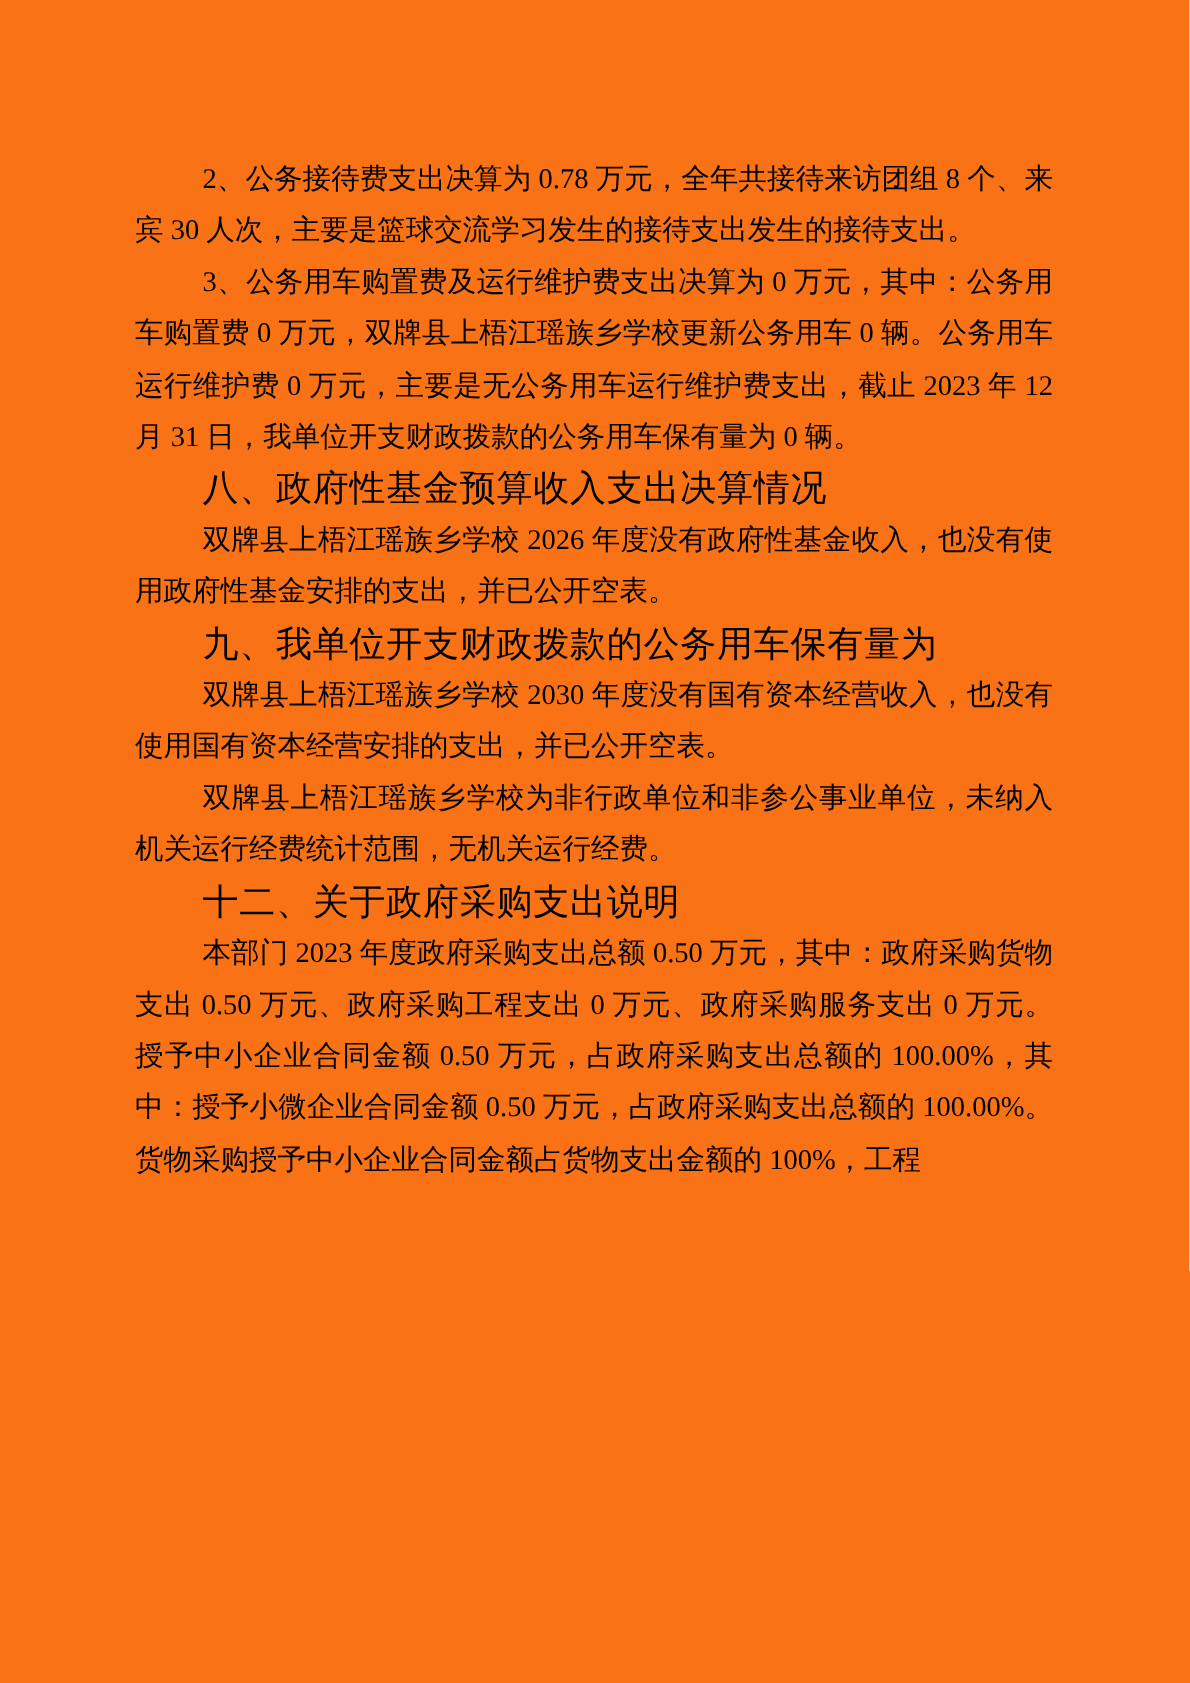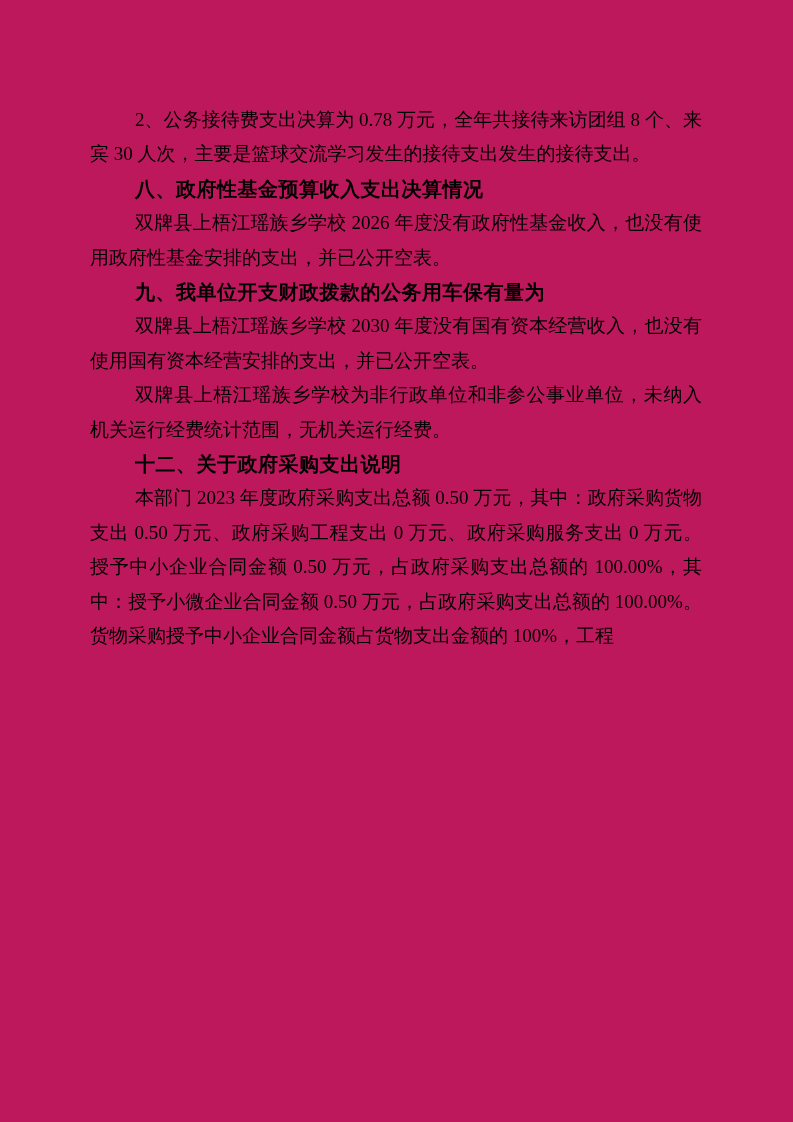--- a/index.html
+++ b/index.html
@@ -4,21 +4,21 @@
 <style>
   html, body {
     margin: 0;
     padding: 0;
     background: #ffffff;
   }
   .page {
     position: relative;
     width: 793px;
     height: 1122px;
-    background: #be185d;
+    background: #f97316;
     overflow: hidden;
     color: #000000;
   }
   .content {
     position: absolute;
     left: 90px;
     top: 103px;
     width: 612px;
   }
   p.paragraph {
@@ -28,32 +28,33 @@
     line-height: 34.4px;
     text-align: justify;
     text-justify: inter-character;
     text-indent: 45px;
     word-break: break-all;
   }
   h2.heading {
     margin: 0;
     padding-left: 45px;
     font-family: "Liberation Sans", "DejaVu Sans", sans-serif;
-    font-size: 20px;
-    font-weight: bold;
+    font-size: 24px;
+    font-weight: normal;
     line-height: 34.4px;
     letter-spacing: 0.5px;
   }
 </style>
 </head>
 <body>
 
 <div class="page">
   <div class="content">
       <p class="paragraph">2、公务接待费支出决算为 0.78 万元，全年共接待来访团组 8 个、来宾 30 人次，主要是篮球交流学习发生的接待支出发生的接待支出。</p>
+      <p class="paragraph">3、公务用车购置费及运行维护费支出决算为 0 万元，其中：公务用车购置费 0 万元，双牌县上梧江瑶族乡学校更新公务用车 0 辆。公务用车运行维护费 0 万元，主要是无公务用车运行维护费支出，截止 2023 年 12 月 31 日，我单位开支财政拨款的公务用车保有量为 0 辆。</p>
       <h2 class="heading">八、政府性基金预算收入支出决算情况</h2>
       <p class="paragraph">双牌县上梧江瑶族乡学校 2026 年度没有政府性基金收入，也没有使用政府性基金安排的支出，并已公开空表。</p>
       <h2 class="heading">九、我单位开支财政拨款的公务用车保有量为</h2>
       <p class="paragraph">双牌县上梧江瑶族乡学校 2030 年度没有国有资本经营收入，也没有使用国有资本经营安排的支出，并已公开空表。</p>
       <p class="paragraph">双牌县上梧江瑶族乡学校为非行政单位和非参公事业单位，未纳入机关运行经费统计范围，无机关运行经费。</p>
       <h2 class="heading">十二、关于政府采购支出说明</h2>
       <p class="paragraph">本部门 2023 年度政府采购支出总额 0.50 万元，其中：政府采购货物支出 0.50 万元、政府采购工程支出 0 万元、政府采购服务支出 0 万元。授予中小企业合同金额 0.50 万元，占政府采购支出总额的 100.00%，其中：授予小微企业合同金额 0.50 万元，占政府采购支出总额的 100.00%。货物采购授予中小企业合同金额占货物支出金额的 100%，工程</p>
     </div>
 </div>
 

